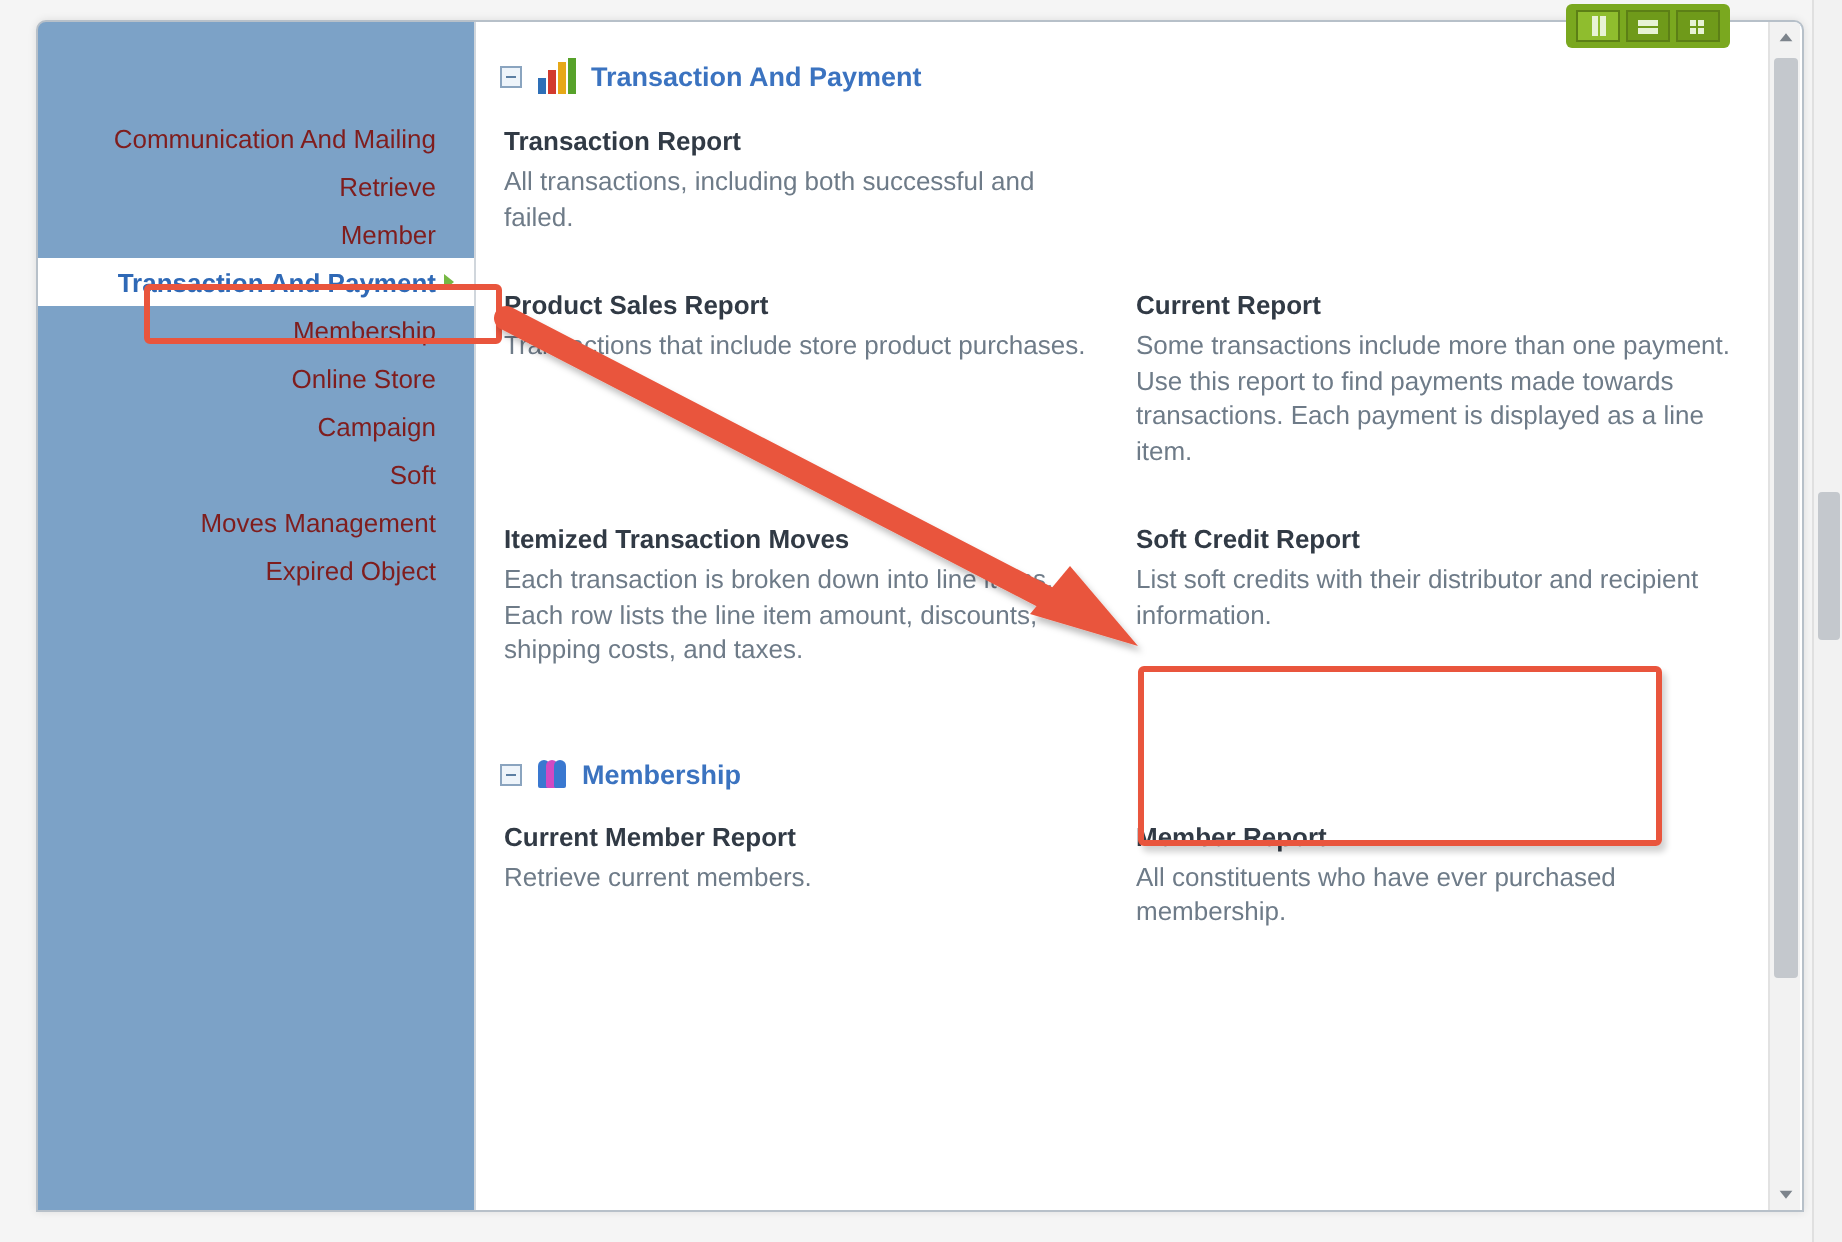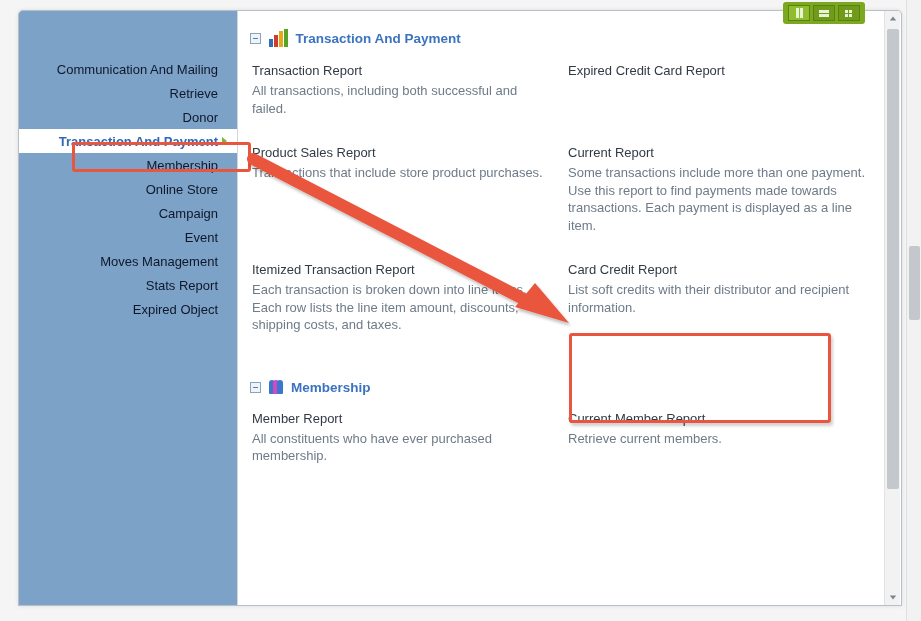--- a/index.html
+++ b/index.html
@@ -49,21 +49,21 @@
   .sidebar {
     width: 218px;
     padding-top: 46px;
     background: transparent;
   }
   .side-item {
     display:flex;
     align-items:center;
     justify-content:flex-end;
     padding: 5px 10px 5px 6px;
-    color:#0f172a;
+    color:#7f1d1d;
     font-size: 13px;
     height: 24px;
     cursor: pointer;
   }
   .side-item .arrow-right {
     width:0;height:0;margin-left:4px;
     border-top:4px solid transparent;
     border-bottom:4px solid transparent;
     border-left:5px solid #9ab9d7;
     visibility:hidden;
@@ -140,21 +140,21 @@
     column-gap: 14px;
     row-gap: 28px;
     padding: 6px 4px 18px 4px;
   }
   .report-card {
     width: 302px;
     cursor:pointer;
   }
   .report-title{
     color:#313a45;
-    font-weight:normal;
+    font-weight:bold;
     font-size:13px;
     margin-bottom:4px;
   }
   .report-desc{
     color:#6e7b88;
     font-size:13px;
     line-height:1.35;
   }
   .divider{
     height:24px;
@@ -240,49 +240,45 @@
   <div class="sidebar">
     <div class="side-item">
         <span>Communication And Mailing</span>
         <span class="arrow-right"></span>
       </div>
     <div class="side-item">
         <span>Retrieve</span>
         <span class="arrow-right"></span>
       </div>
     <div class="side-item">
-        <span>Donor</span>
+        <span>Member</span>
         <span class="arrow-right"></span>
       </div>
     <div class="side-item selected">
         <span>Transaction And Payment</span>
         <span class="arrow-right"></span>
       </div>
     <div class="side-item">
         <span>Membership</span>
         <span class="arrow-right"></span>
       </div>
     <div class="side-item">
         <span>Online Store</span>
         <span class="arrow-right"></span>
       </div>
     <div class="side-item">
         <span>Campaign</span>
         <span class="arrow-right"></span>
       </div>
     <div class="side-item">
-        <span>Event</span>
+        <span>Soft</span>
         <span class="arrow-right"></span>
       </div>
     <div class="side-item">
         <span>Moves Management</span>
-        <span class="arrow-right"></span>
-      </div>
-    <div class="side-item">
-        <span>Stats Report</span>
         <span class="arrow-right"></span>
       </div>
     <div class="side-item">
         <span>Expired Object</span>
         <span class="arrow-right"></span>
       </div>
   </div>
 
   <div class="side-highlight"></div>
 
@@ -299,60 +295,59 @@
           </span>
         <span class="section-title">Transaction And Payment</span>
       </div>
 
       <div class="report-grid">
         <div class="report-card">
           <div class="report-title">Transaction Report</div>
           <div class="report-desc">All transactions, including both successful and failed.</div>
         </div>
         <div class="report-card">
-          <div class="report-title">Expired Credit Card Report</div>
         </div>
         <div class="report-card">
           <div class="report-title">Product Sales Report</div>
           <div class="report-desc">Transactions that include store product purchases.</div>
         </div>
         <div class="report-card">
           <div class="report-title">Current Report</div>
           <div class="report-desc">Some transactions include more than one payment. Use this report to find payments made towards transactions. Each payment is displayed as a line item.</div>
         </div>
         <div class="report-card">
-          <div class="report-title">Itemized Transaction Report</div>
+          <div class="report-title">Itemized Transaction Moves</div>
           <div class="report-desc">Each transaction is broken down into line items. Each row lists the line item amount, discounts, shipping costs, and taxes.</div>
         </div>
         <div class="report-card">
-          <div class="report-title">Card Credit Report</div>
+          <div class="report-title">Soft Credit Report</div>
           <div class="report-desc">List soft credits with their distributor and recipient information.</div>
         </div>
       </div>
 
       <div class="divider"></div>
 
       <div class="section-header">
         <span class="sq-toggle"></span>
         <span class="people-icon">
             <span class="p p1"></span>
             <span class="p p2"></span>
             <span class="p p3"></span>
           </span>
         <span class="section-title">Membership</span>
       </div>
 
       <div class="report-grid">
         <div class="report-card">
+          <div class="report-title">Current Member Report</div>
+          <div class="report-desc">Retrieve current members.</div>
+        </div>
+        <div class="report-card">
           <div class="report-title">Member Report</div>
           <div class="report-desc">All constituents who have ever purchased membership.</div>
-        </div>
-        <div class="report-card">
-          <div class="report-title">Current Member Report</div>
-          <div class="report-desc">Retrieve current members.</div>
         </div>
       </div>
 
     </div>
 
     <div class="main-scroll">
       <div class="arrow" style="position:absolute;top:0;">
           <svg viewBox="0 0 10 10">
             <path d="M1 7 L5 2 L9 7 Z" fill="#7d848c"></path>
           </svg>

